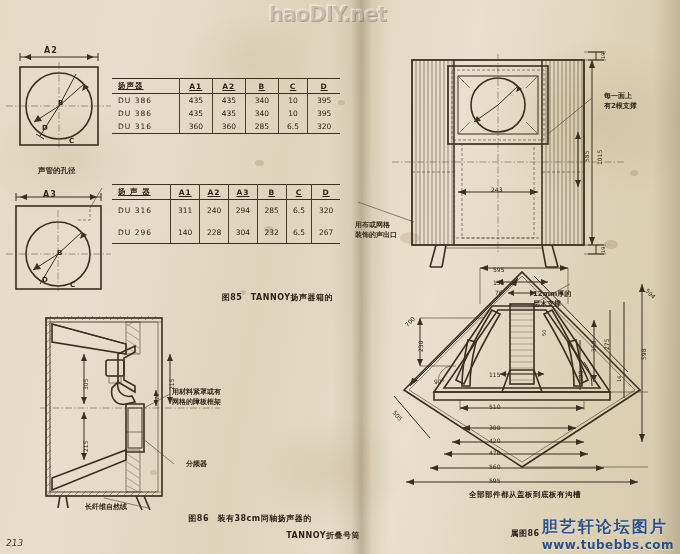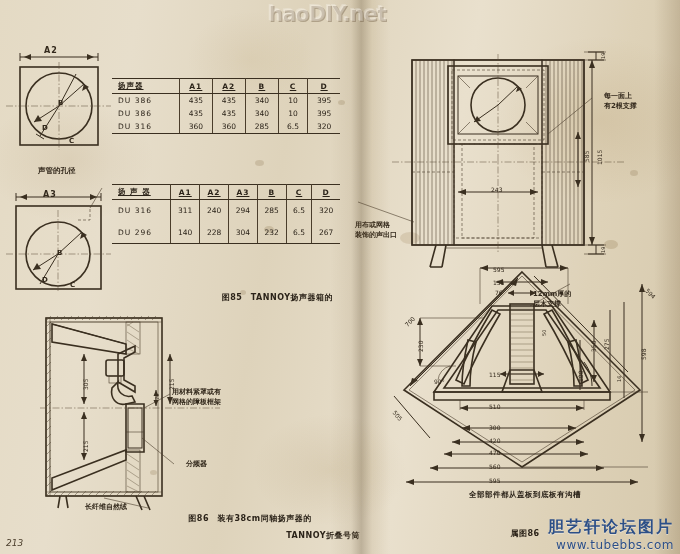--- a/index.html
+++ b/index.html
@@ -60,23 +60,23 @@
   .pagenum{position:absolute;left:6px;bottom:6px;font-size:9px;font-style:italic;color:#4a3d2b;}
 
   
   #wm-top{
     position:absolute;left:268px;top:2px;width:190px;height:32px;
     font-size:21px;font-weight:bold;letter-spacing:-1px;
     color:rgba(255,250,240,.30);
     text-shadow:1px 1px 0 rgba(90,70,45,.35),-1px -1px 0 rgba(255,255,255,.25);
     font-family:"DejaVu Sans","Liberation Sans",sans-serif;
   }
-  #wm-bot{position:absolute;right:6px;bottom:2px;text-align:right;}
+  #wm-bot{position:absolute;right:6px;bottom:2px;text-align:left;}
   #wm-bot .l1{font-size:16px;font-weight:bold;color:#2d4f86;letter-spacing:2px;text-shadow:0 1px 0 rgba(255,255,255,.4);}
-  #wm-bot .l2{font-size:12px;font-weight:normal;color:#2d4f86;letter-spacing:.5px;text-shadow:0 1px 0 rgba(255,255,255,.4);}
+  #wm-bot .l2{font-size:12px;font-weight:bold;color:#2d4f86;letter-spacing:.5px;text-shadow:0 1px 0 rgba(255,255,255,.4);}
 
   .speck{position:absolute;border-radius:50%;background:rgba(110,85,45,.18);pointer-events:none;}
 </style>
 </head>
 <body>
 
 <div id="page">
 
   <div class="speck" style="left:264px;top:226px;width:10px;height:7px;"></div>
   <div class="speck" style="left:338px;top:100px;width:7px;height:5px;"></div>

